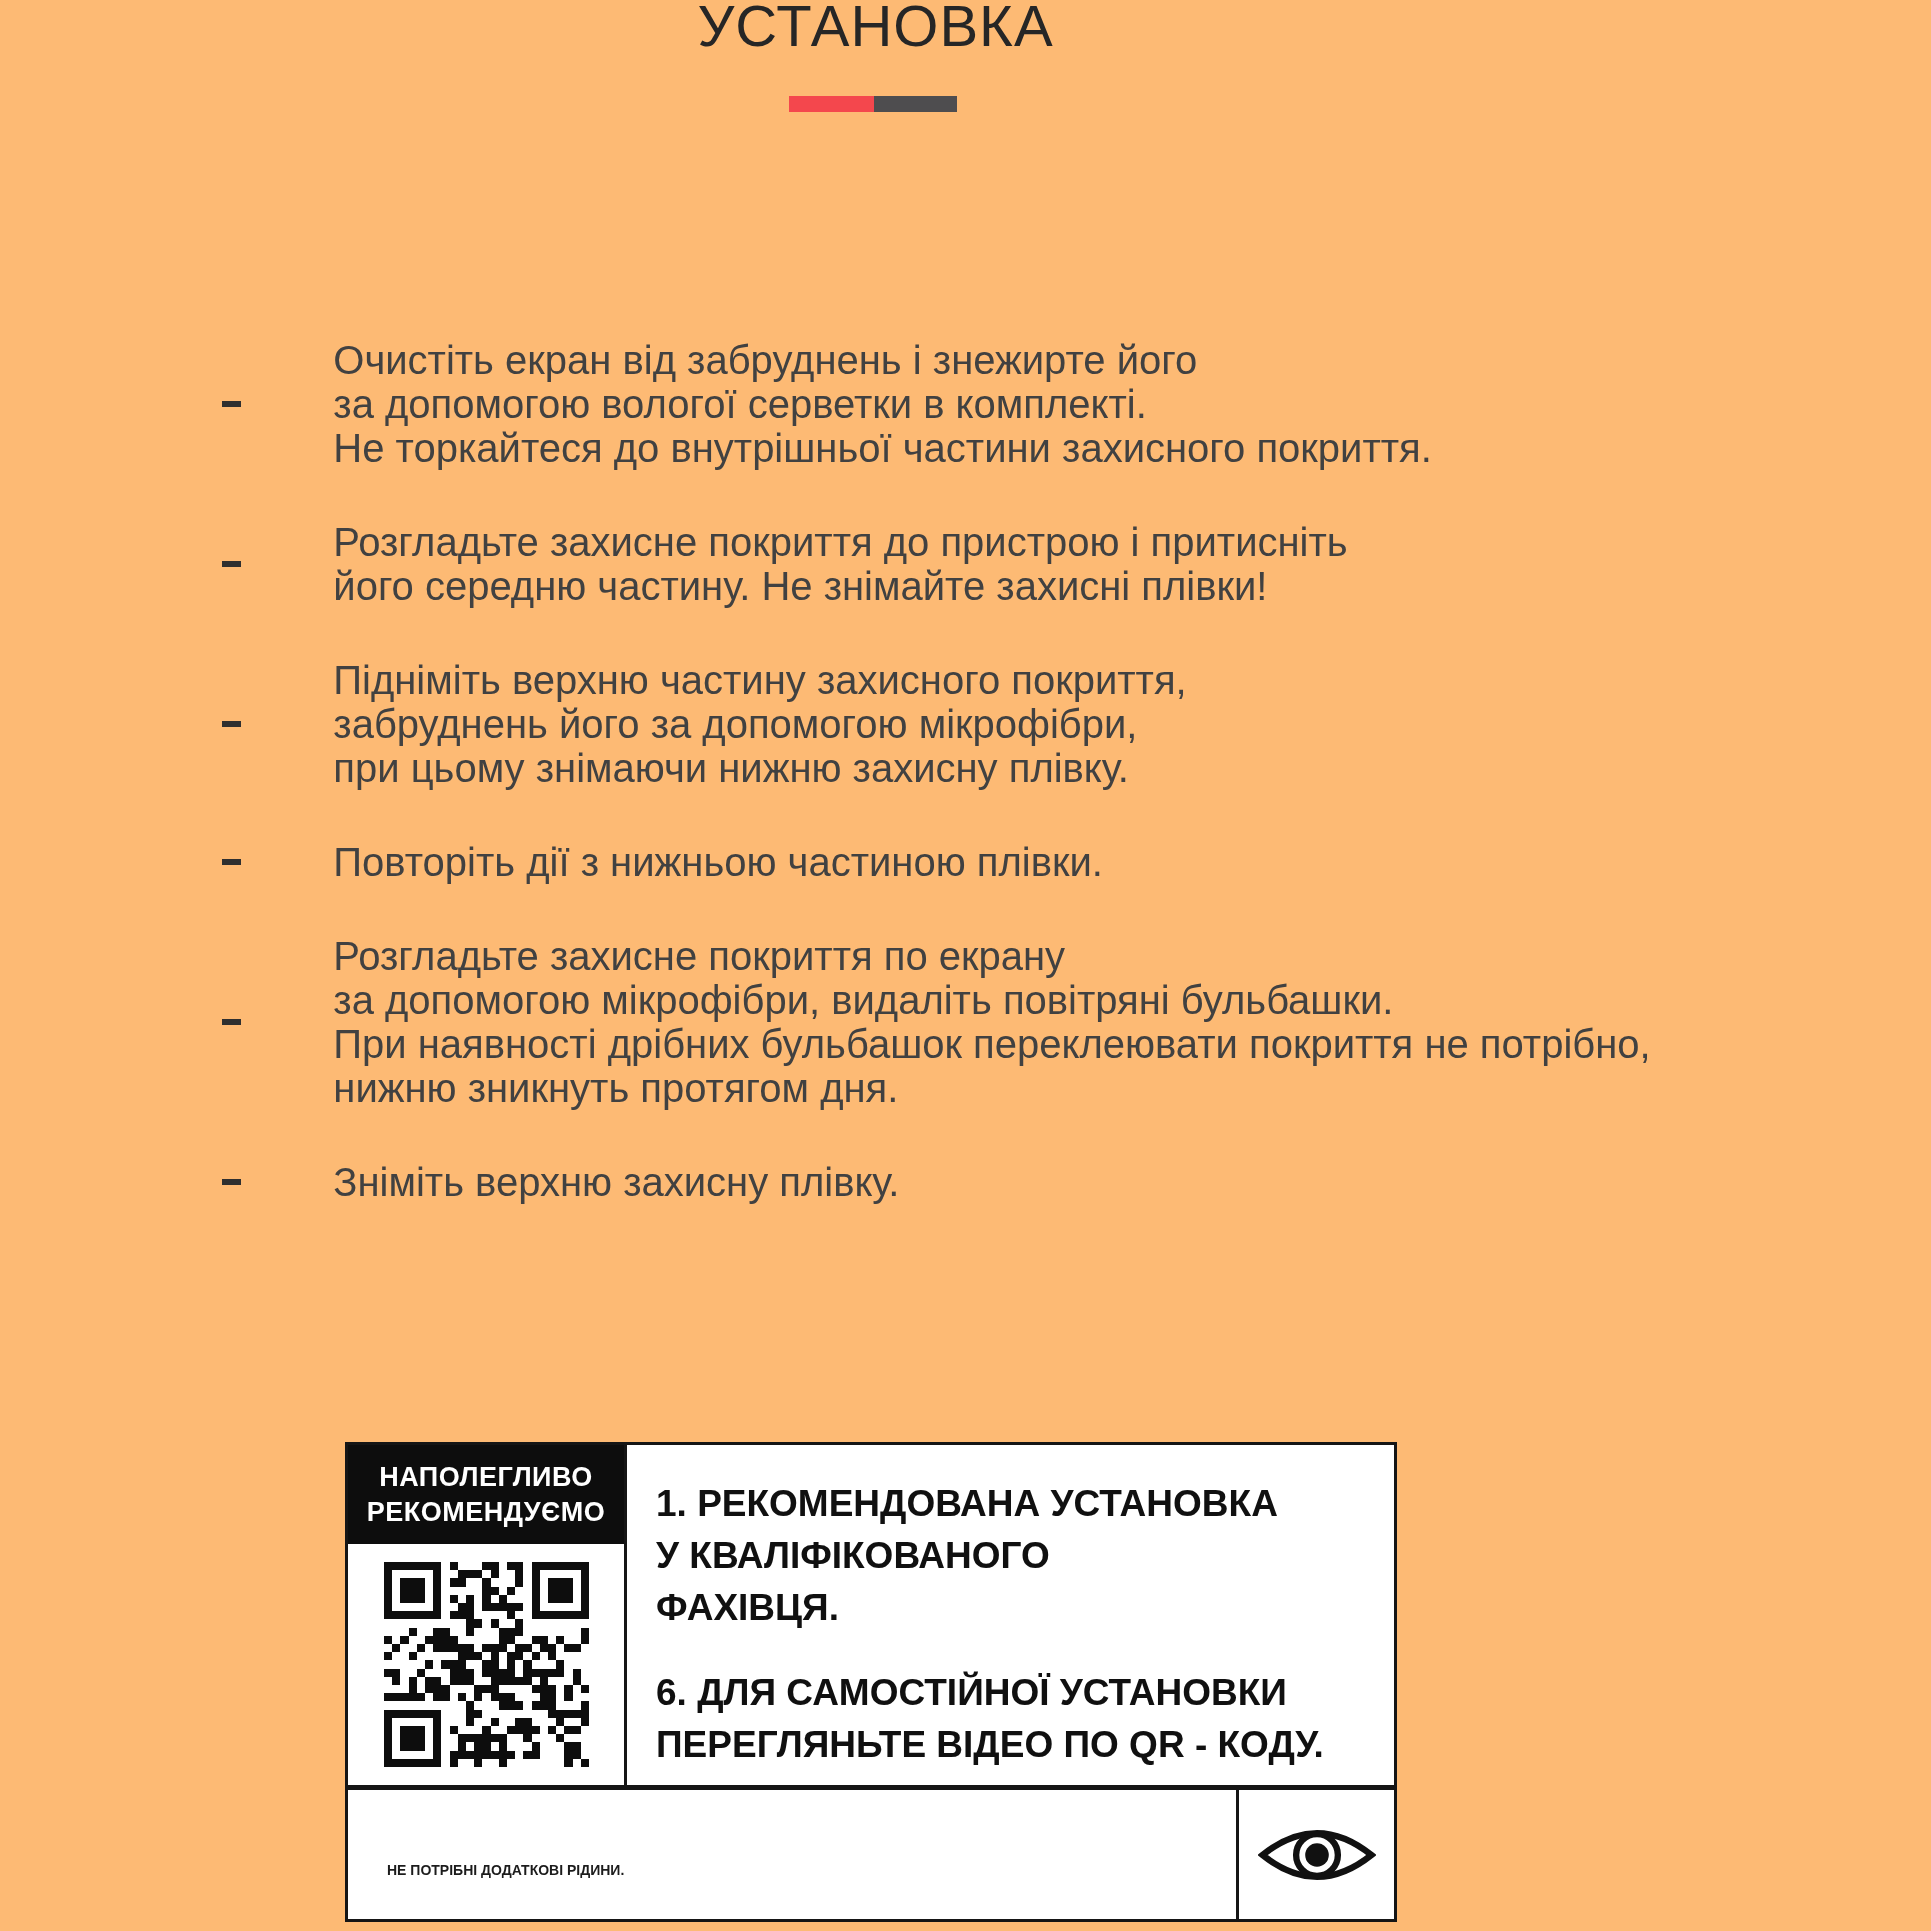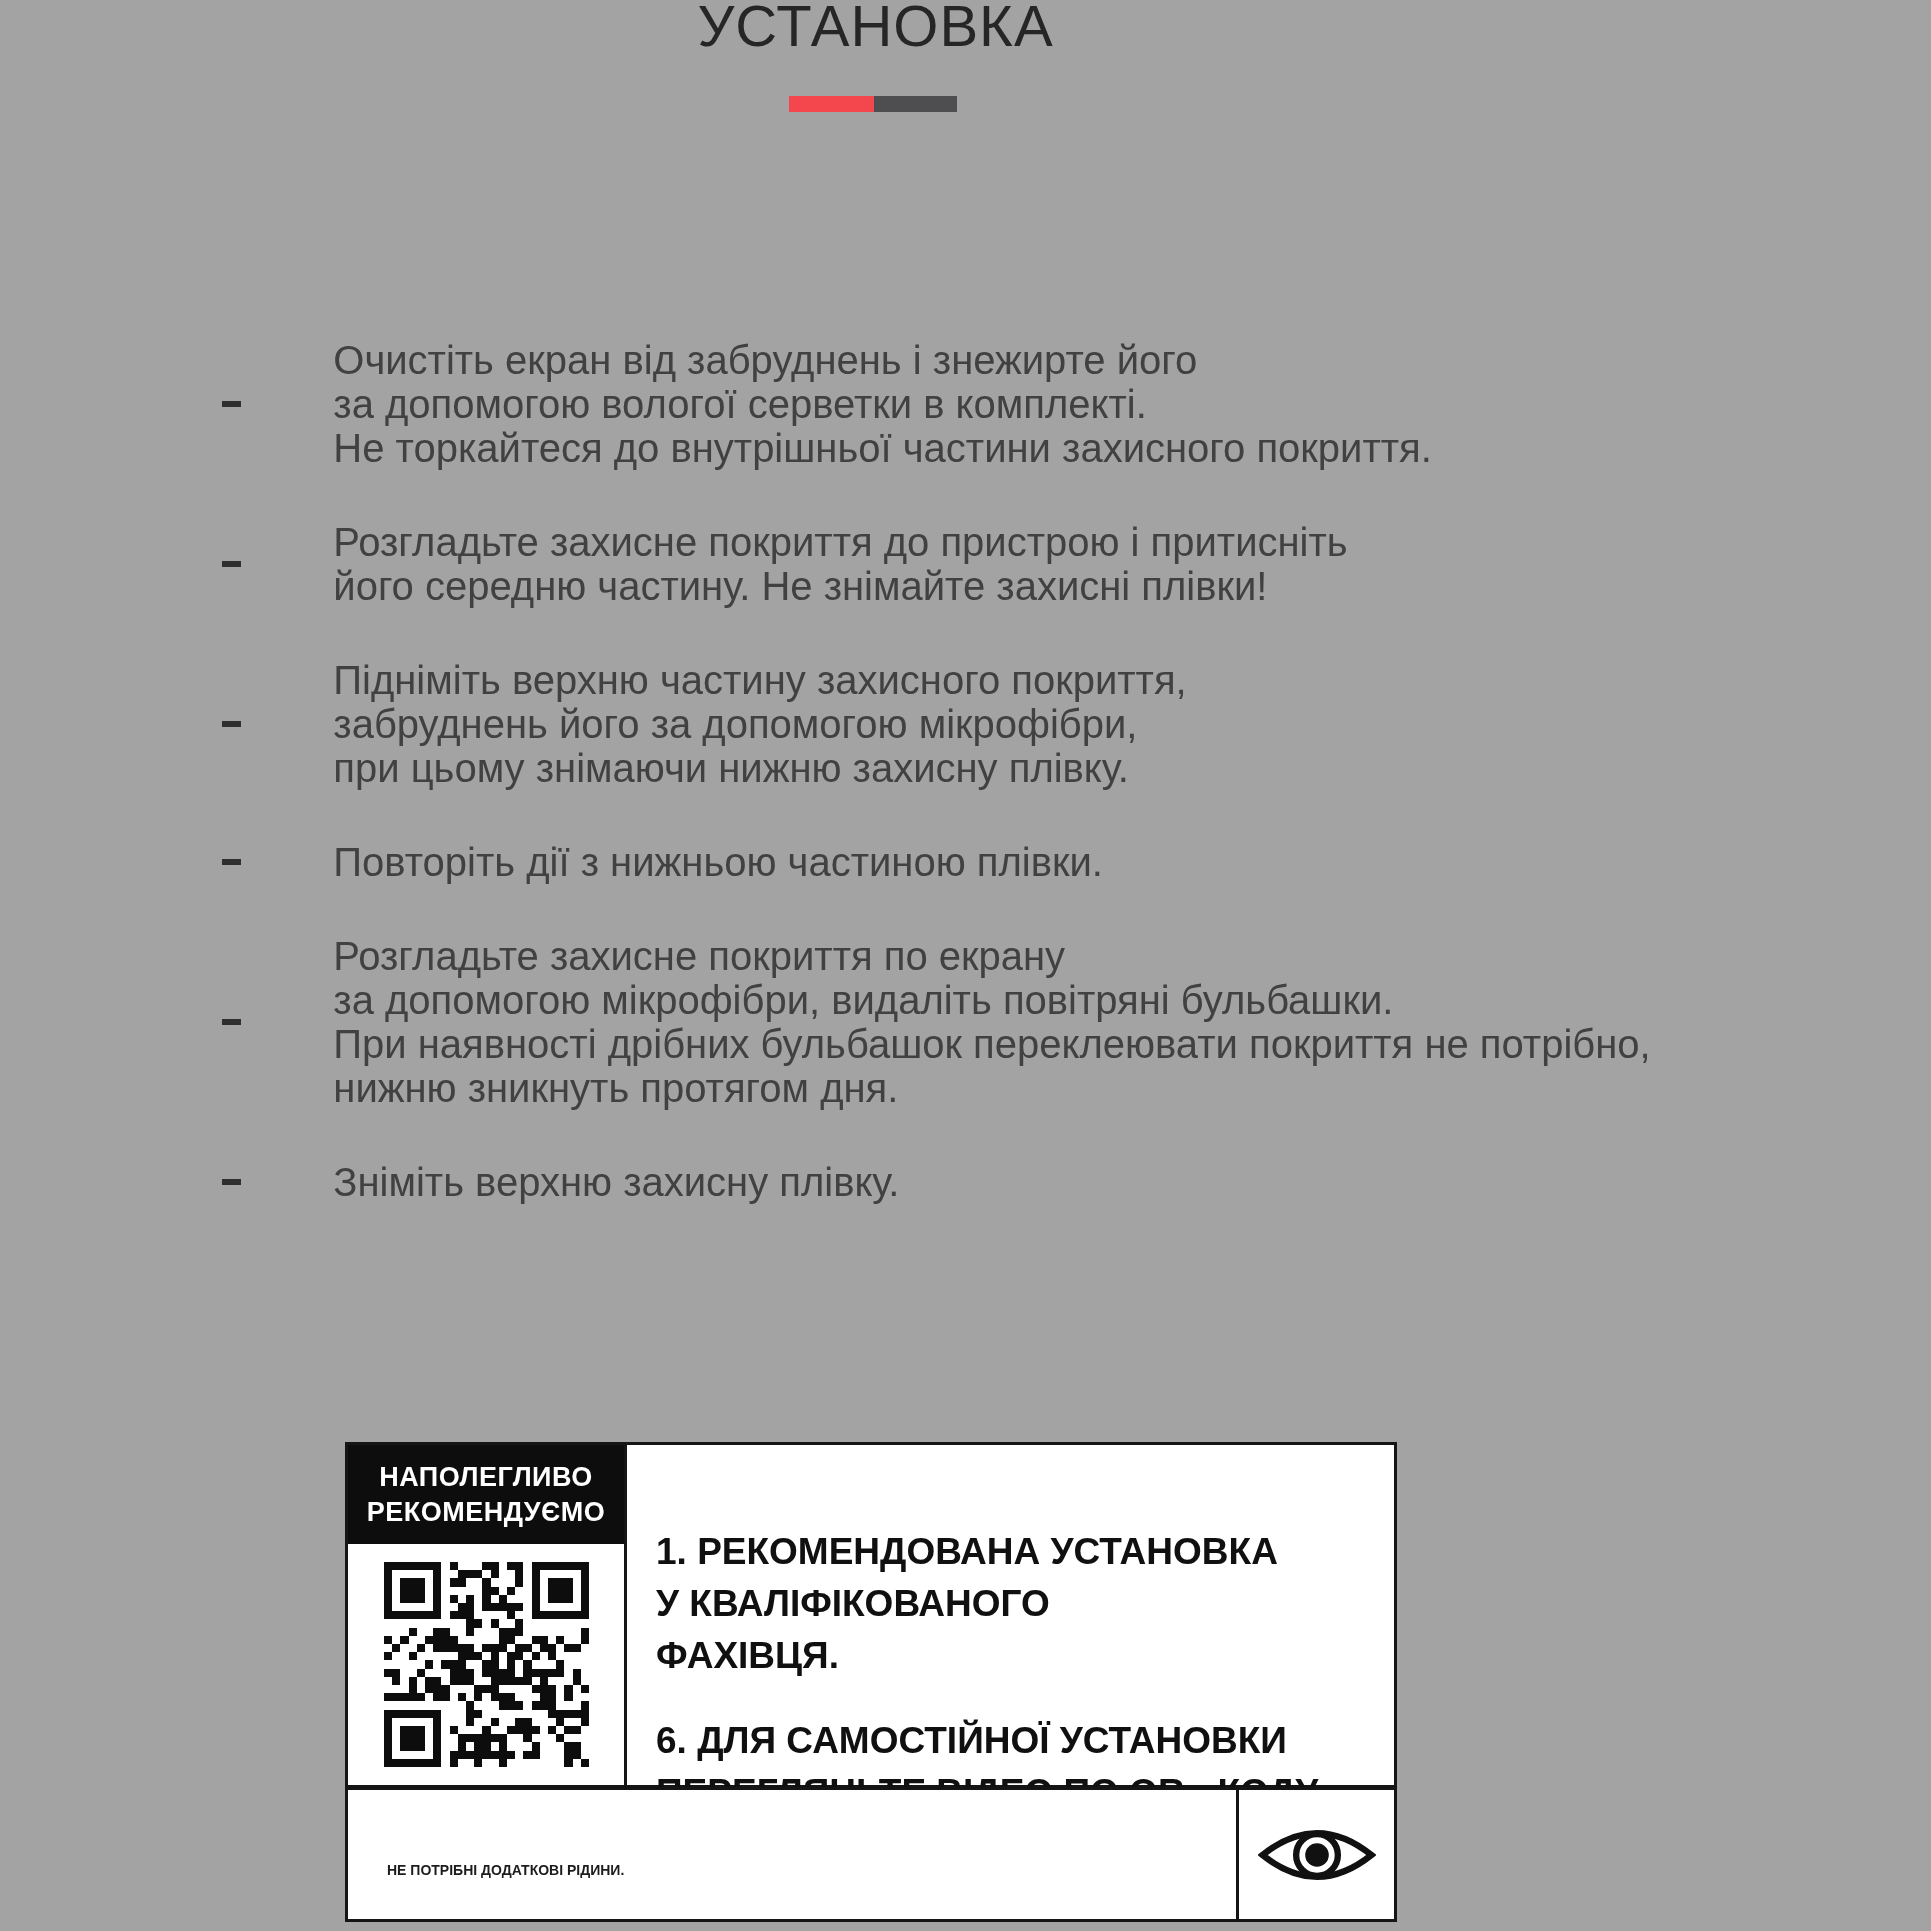--- a/index.html
+++ b/index.html
@@ -1,16 +1,16 @@
 <!DOCTYPE html>
 <html><head>
 <meta charset="utf-8">
 <style>
   html,body{margin:0;padding:0;background:#fff;}
-  .page{position:relative;width:1931px;height:1931px;background:#a3a3a3;overflow:hidden;
+  .page{position:relative;width:1931px;height:1931px;background:#fdba74;overflow:hidden;
         font-family:"Liberation Sans",sans-serif;}
 
   .title{position:absolute;top:-7.7px;left:0;width:1751px;margin:0;text-align:center;
          font-size:58px;font-weight:500;color:#262626;letter-spacing:1px;}
 
   .divider{position:absolute;left:789px;top:96px;width:168px;height:16.4px;display:flex;}
   .div-red{flex:0 0 85px;height:100%;}
   .div-dark{flex:1;height:100%;}
 
   .steps{position:absolute;left:222px;top:338px;width:1583px;
@@ -21,21 +21,21 @@
 
   .rec-box{position:absolute;left:345px;top:1442px;width:1052px;height:346px;
            border:3.9px solid #151515;box-sizing:border-box;display:flex;background:#fff;}
   .rec-left{flex:0 0 276px;border-right:3.9px solid #151515;display:flex;flex-direction:column;}
   .badge{height:99px;background:#0d0d0d;color:#ffffff;display:flex;flex-direction:column;
          justify-content:center;align-items:center;font-weight:700;font-size:27px;
          line-height:35px;letter-spacing:0.5px;text-align:center;}
   .qr-wrap{flex:1;display:flex;align-items:center;justify-content:center;}
   .qr-wrap svg{width:205px;height:205px;display:block;}
   .rec-right{flex:1;padding:33px 17.4px 7.7px 29px;font-weight:700;font-size:37px;
-             line-height:52px;color:#101010;margin-top:48px;}
+             line-height:52px;color:#101010;}
   .rec-item + .rec-item{margin-top:33px;}
 
   .note-box{position:absolute;left:345px;top:1787px;width:1052px;height:135px;
             border:3.9px solid #151515;box-sizing:border-box;display:flex;background:#fff;}
   .note-text{flex:1;padding:7.7px 5.8px 3.9px 39px;font-weight:700;font-size:14px;
              line-height:29px;color:#1c1c1c;white-space:pre-wrap;}
   .note-eye{flex:0 0 155px;border-left:3.9px solid #151515;display:flex;
             align-items:center;justify-content:center;}
   .note-eye svg{width:118px;height:68px;display:block;}
 </style>

